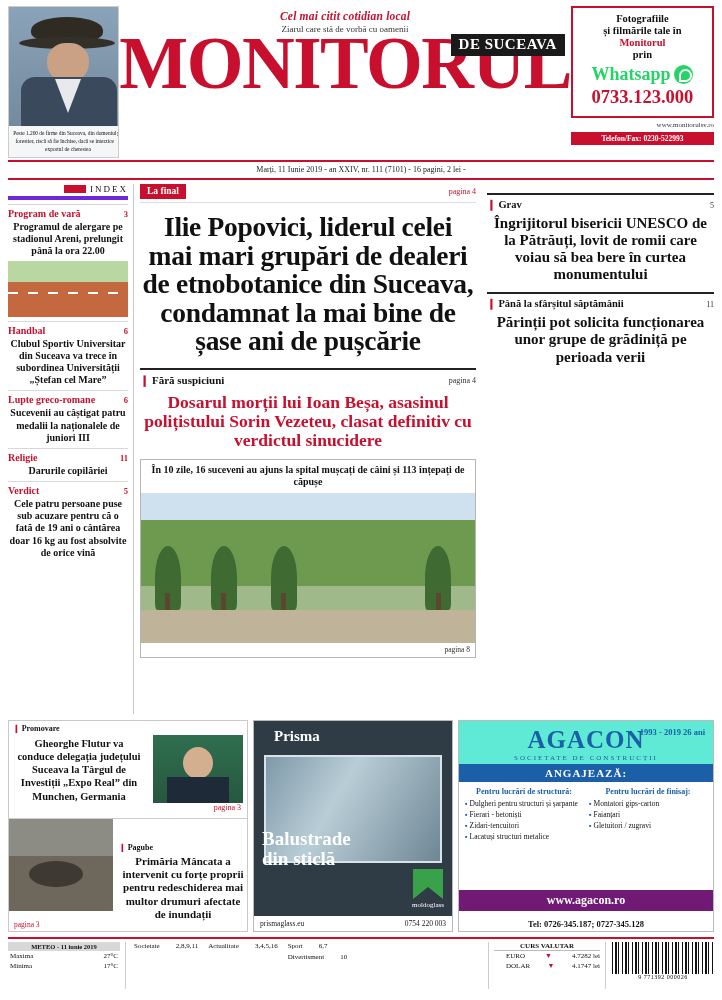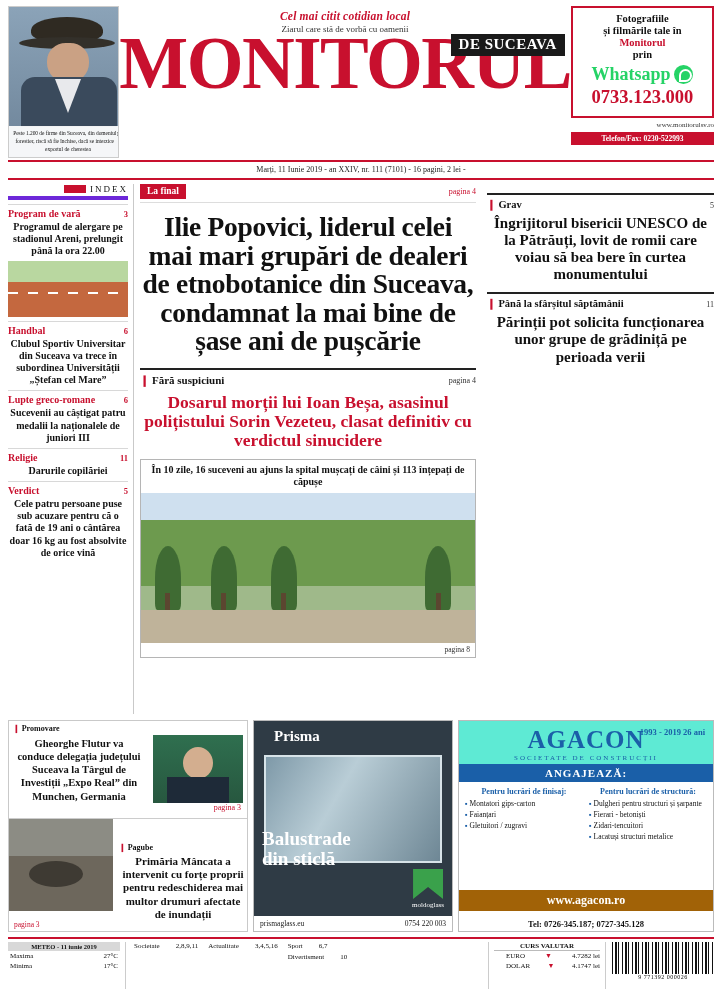--- a/index.html
+++ b/index.html
@@ -211,21 +211,21 @@
   .agacon-top { background: #5eead4; text-align: center; padding: 5px 0 2px; position: relative; font-family: Liberation Serif, serif; }
   .agacon-logo { font-size: 25px; font-weight: bold; color: #1a5fa8; letter-spacing: 1px; }
   .agacon-sub { font-size: 7px; color: #1a5fa8; letter-spacing: 2px; }
   .agacon-years { position: absolute; right: 8px; top: 6px; font-size: 8.5px; color: #1a5fa8; font-weight: bold; }
   .agacon-ang { background: #1a5fa8; color: #fff; text-align: center; font-weight: bold; font-size: 11px; padding: 3px 0; letter-spacing: 1px; }
   .agacon-cols { display: flex; font-size: 7.5px; padding: 5px 6px; gap: 6px; }
   .agacon-col { flex: 1; }
   .agacon-col h4 { font-size: 8px; text-align: center; color: #1a5fa8; margin-bottom: 3px; }
   .agacon-col li { list-style: none; line-height: 1.45; }
   .agacon-col li::before { content: "▪ "; color: #1a5fa8; }
-  .agacon-web { background: #a16207; color: #fff; text-align: center; font-weight: bold; font-size: 12px; padding: 3px 0; position: absolute; bottom: 20px; width: 100%; }
+  .agacon-web { background: #701a75; color: #fff; text-align: center; font-weight: bold; font-size: 12px; padding: 3px 0; position: absolute; bottom: 20px; width: 100%; }
   .agacon-tel { position: absolute; bottom: 2px; width: 100%; text-align: center; font-size: 8.5px; font-weight: bold; color: #111; }
 
   
   .footer { display: flex; margin-top: 5px; border-top: 2px solid #c8102e; padding-top: 3px; font-size: 7px; height: 52px; }
   .meteo { width: 118px; border-right: 1px solid #ccc; padding-right: 5px; }
   .meteo .hd { background: #d8d8d8; text-align: center; font-size: 6.5px; padding: 1px 0; font-weight: bold; }
   .meteo-row { display: flex; justify-content: space-between; padding: 1px 2px; }
   .foot-cols { flex: 1; display: flex; padding-left: 8px; gap: 10px; }
   .foot-col { display: flex; flex-direction: column; gap: 3px; }
   .foot-col .r { display: flex; gap: 16px; }
@@ -424,36 +424,36 @@
 
     <div class="ad-agacon">
       <div class="agacon-top">
         <div class="agacon-years">1993 - 2019   26 ani</div>
         <div class="agacon-logo">AGACON</div>
         <div class="agacon-sub">SOCIETATE DE CONSTRUCȚII</div>
       </div>
       <div class="agacon-ang">ANGAJEAZĂ:</div>
       <div class="agacon-cols">
         <div class="agacon-col">
-          <h4>Pentru lucrări de finisaj:</h4>
-          <ul>
-            <li>Montatori gips-carton</li>
-            <li>Faianțari</li>
-            <li>Gletuitori / zugravi</li>
-          </ul>
-        </div>
-        <div class="agacon-col">
           <h4>Pentru lucrări de structură:</h4>
           <ul>
             <li>Dulgheri pentru structuri și șarpante</li>
             <li>Fierari - betoniști</li>
             <li>Zidari-tencuitori</li>
             <li>Lacatuși structuri metalice</li>
           </ul>
         </div>
+        <div class="agacon-col">
+          <h4>Pentru lucrări de finisaj:</h4>
+          <ul>
+            <li>Montatori gips-carton</li>
+            <li>Faianțari</li>
+            <li>Gletuitori / zugravi</li>
+          </ul>
+        </div>
       </div>
       <div class="agacon-web">www.agacon.ro</div>
       <div class="agacon-tel">Tel: 0726-345.187; 0727-345.128</div>
     </div>
   </div>
 
   <div class="footer">
     <div class="meteo">
       <div class="hd">METEO - 11 iunie 2019</div>
       <div class="meteo-row">

